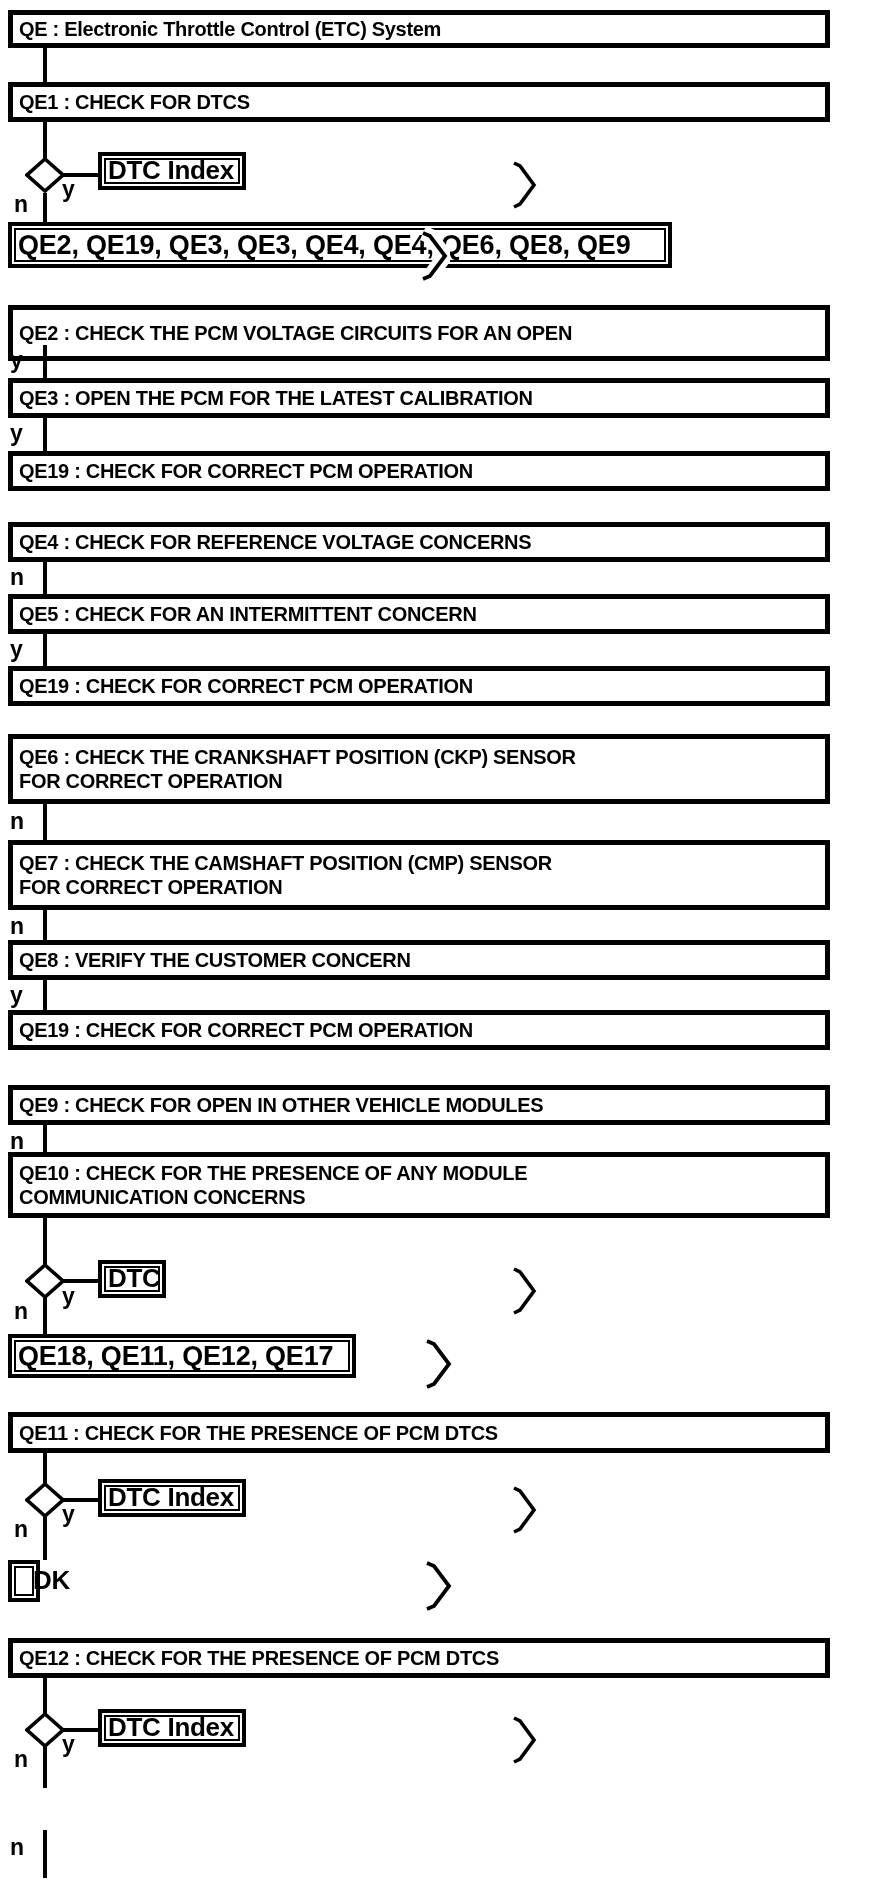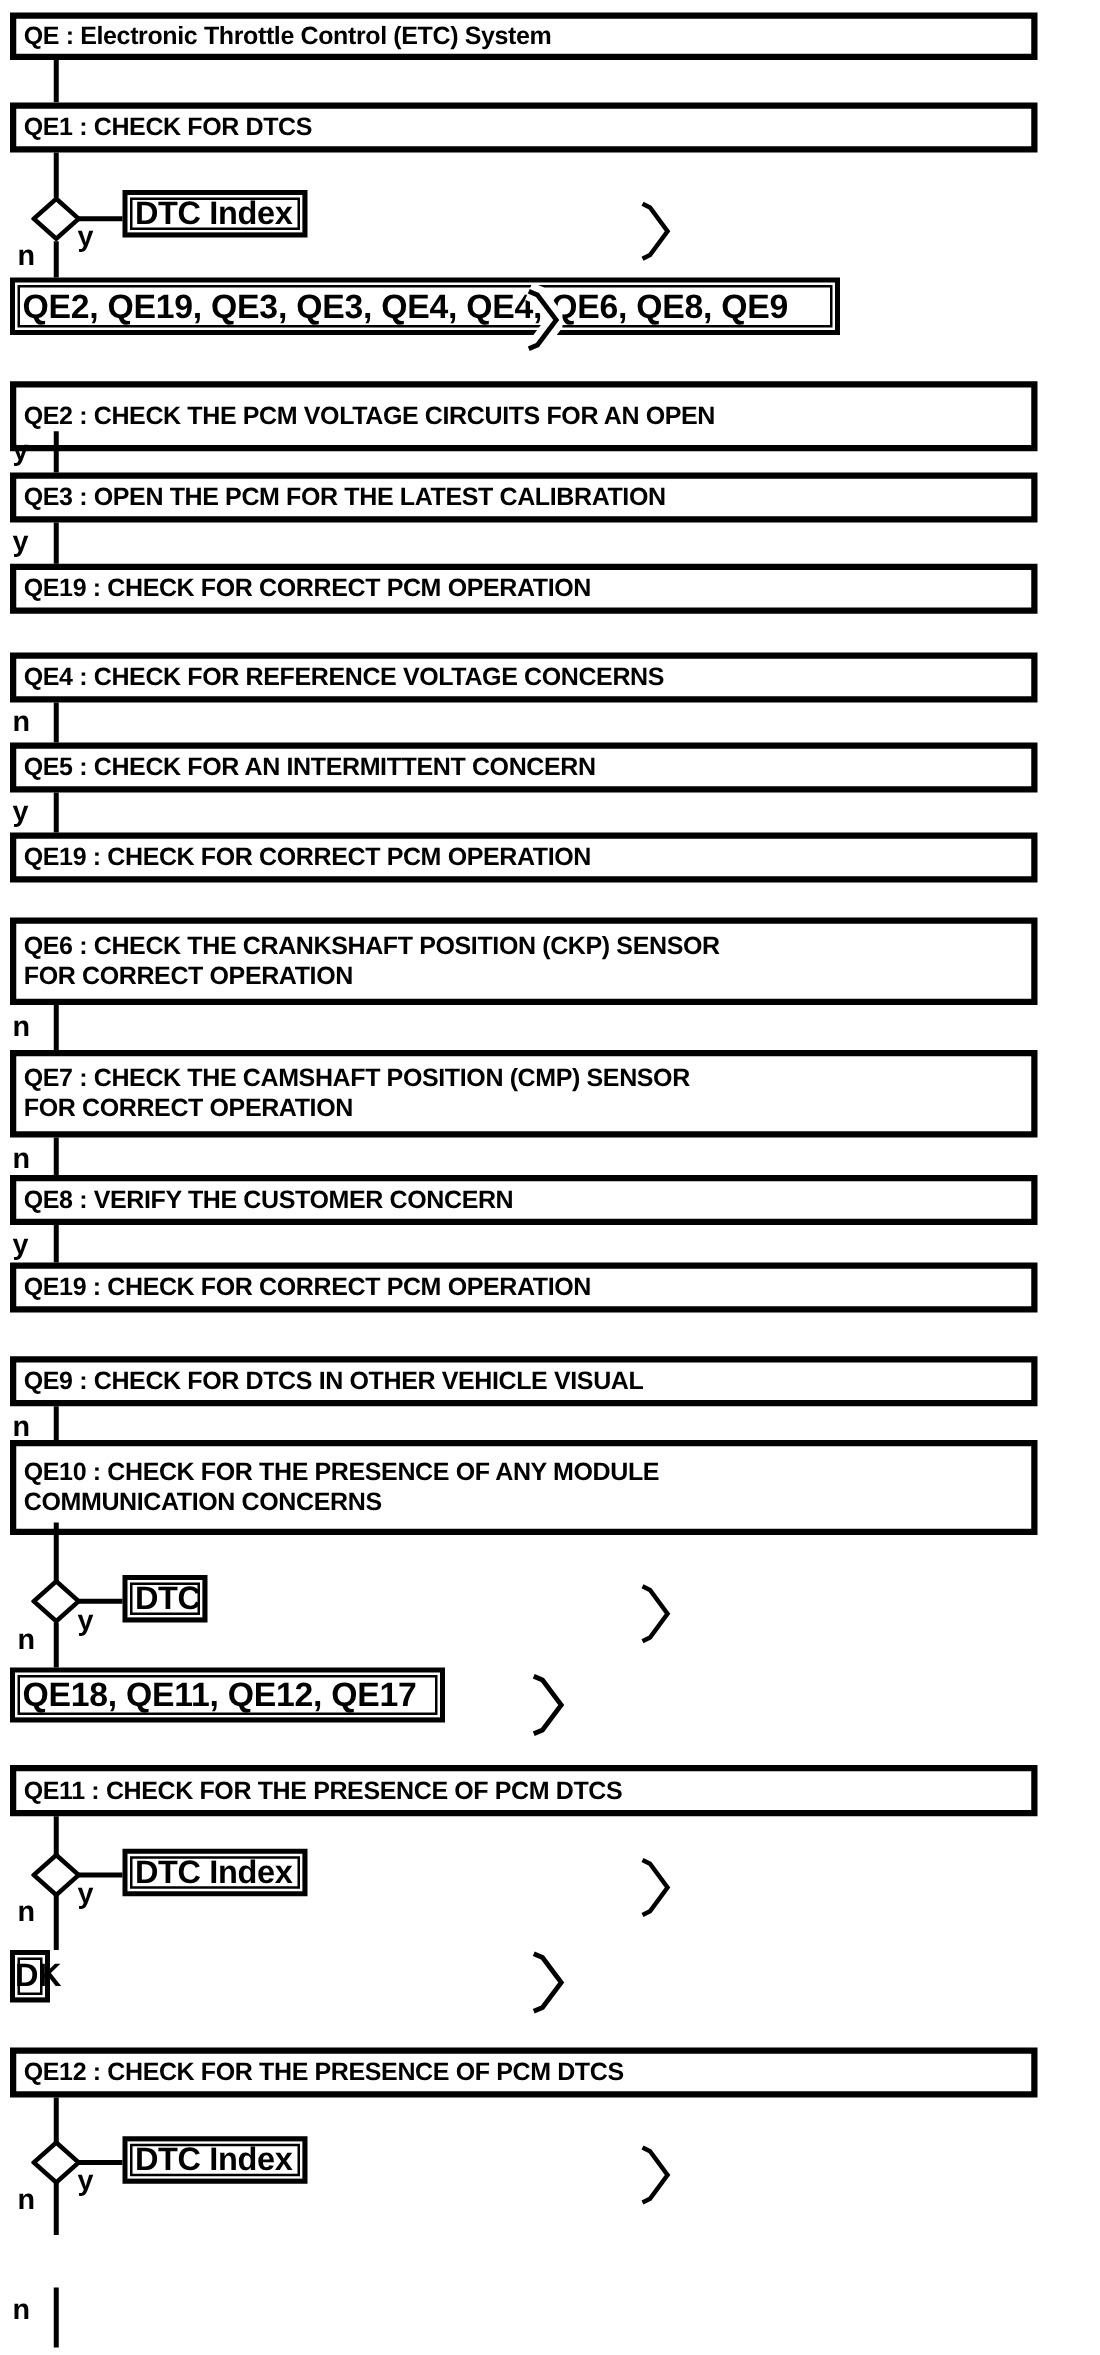--- a/index.html
+++ b/index.html
@@ -100,25 +100,25 @@
 FOR CORRECT OPERATION</div>
   <div class="abs lbl" style="left:10px;top:915px">n</div>
   <div class="abs vline" style="left:43px;top:910px;height:32px"></div>
 
   <div class="abs box" style="left:8px;top:940px;width:822px;height:40px">QE8 : VERIFY THE CUSTOMER CONCERN</div>
   <div class="abs lbl" style="left:10px;top:984px">y</div>
   <div class="abs vline" style="left:43px;top:980px;height:32px"></div>
 
   <div class="abs box" style="left:8px;top:1010px;width:822px;height:40px">QE19 : CHECK FOR CORRECT PCM OPERATION</div>
 
-  <div class="abs box" style="left:8px;top:1085px;width:822px;height:40px">QE9 : CHECK FOR DTCS IN OTHER VEHICLE VISUAL</div>
+  <div class="abs box" style="left:8px;top:1085px;width:822px;height:40px">QE9 : CHECK FOR OPEN IN OTHER VEHICLE MODULES</div>
   <div class="abs lbl" style="left:10px;top:1130px">n</div>
   <div class="abs vline" style="left:43px;top:1125px;height:29px"></div>
 
-  <div class="abs box" style="left:8px;top:1152px;width:822px;height:76px">QE10 : CHECK FOR THE PRESENCE OF ANY MODULE
+  <div class="abs box" style="left:8px;top:1152px;width:822px;height:66px">QE10 : CHECK FOR THE PRESENCE OF ANY MODULE
 COMMUNICATION CONCERNS</div>
 
   <div class="abs vline" style="left:43px;top:1218px;height:47px"></div>
 
   <svg class="abs" style="left:25px;top:1263px" width="40" height="36" viewBox="0 0 40 36">
     <polygon points="20,2 38,18 20,34 2,18" fill="#fff" stroke="#000" stroke-width="3.6"></polygon>
   </svg>
   <div class="abs hline" style="left:61px;top:1279px;width:39px"></div>
   <div class="abs lbl" style="left:62px;top:1285px">y</div>
   <div class="abs lbl" style="left:14px;top:1300px">n</div>
@@ -150,21 +150,21 @@
   <div class="abs lbl" style="left:14px;top:1518px">n</div>
 
   <div class="abs box ref" style="left:98px;top:1479px;width:148px;height:38px">DTC Index</div>
 
   <svg class="abs" style="left:511px;top:1483px" width="26" height="54" viewBox="0 0 26 54">
     <polyline points="3,5 9,8 23,27 9,46 3,49" fill="none" stroke="#000" stroke-width="3.6"></polyline>
   </svg>
 
   <div class="abs vline" style="left:43px;top:1516px;height:44px"></div>
 
-  <div class="abs box ref" style="left:8px;top:1560px;width:32px;height:42px;padding-left:0">DK</div>
+  <div class="abs box ref" style="left:8px;top:1560px;width:32px;height:42px;padding-left:21px">DK</div>
 
   <svg class="abs" style="left:422px;top:1558px" width="32" height="56" viewBox="0 0 32 56">
     <polyline points="5,5 12,8 27,28 12,48 5,51" fill="none" stroke="#fff" stroke-width="15"></polyline>
     <polyline points="5,5 12,8 27,28 12,48 5,51" fill="none" stroke="#000" stroke-width="3.8"></polyline>
   </svg>
 
   <div class="abs box" style="left:8px;top:1638px;width:822px;height:40px">QE12 : CHECK FOR THE PRESENCE OF PCM DTCS</div>
 
   <div class="abs vline" style="left:43px;top:1678px;height:36px"></div>
 

